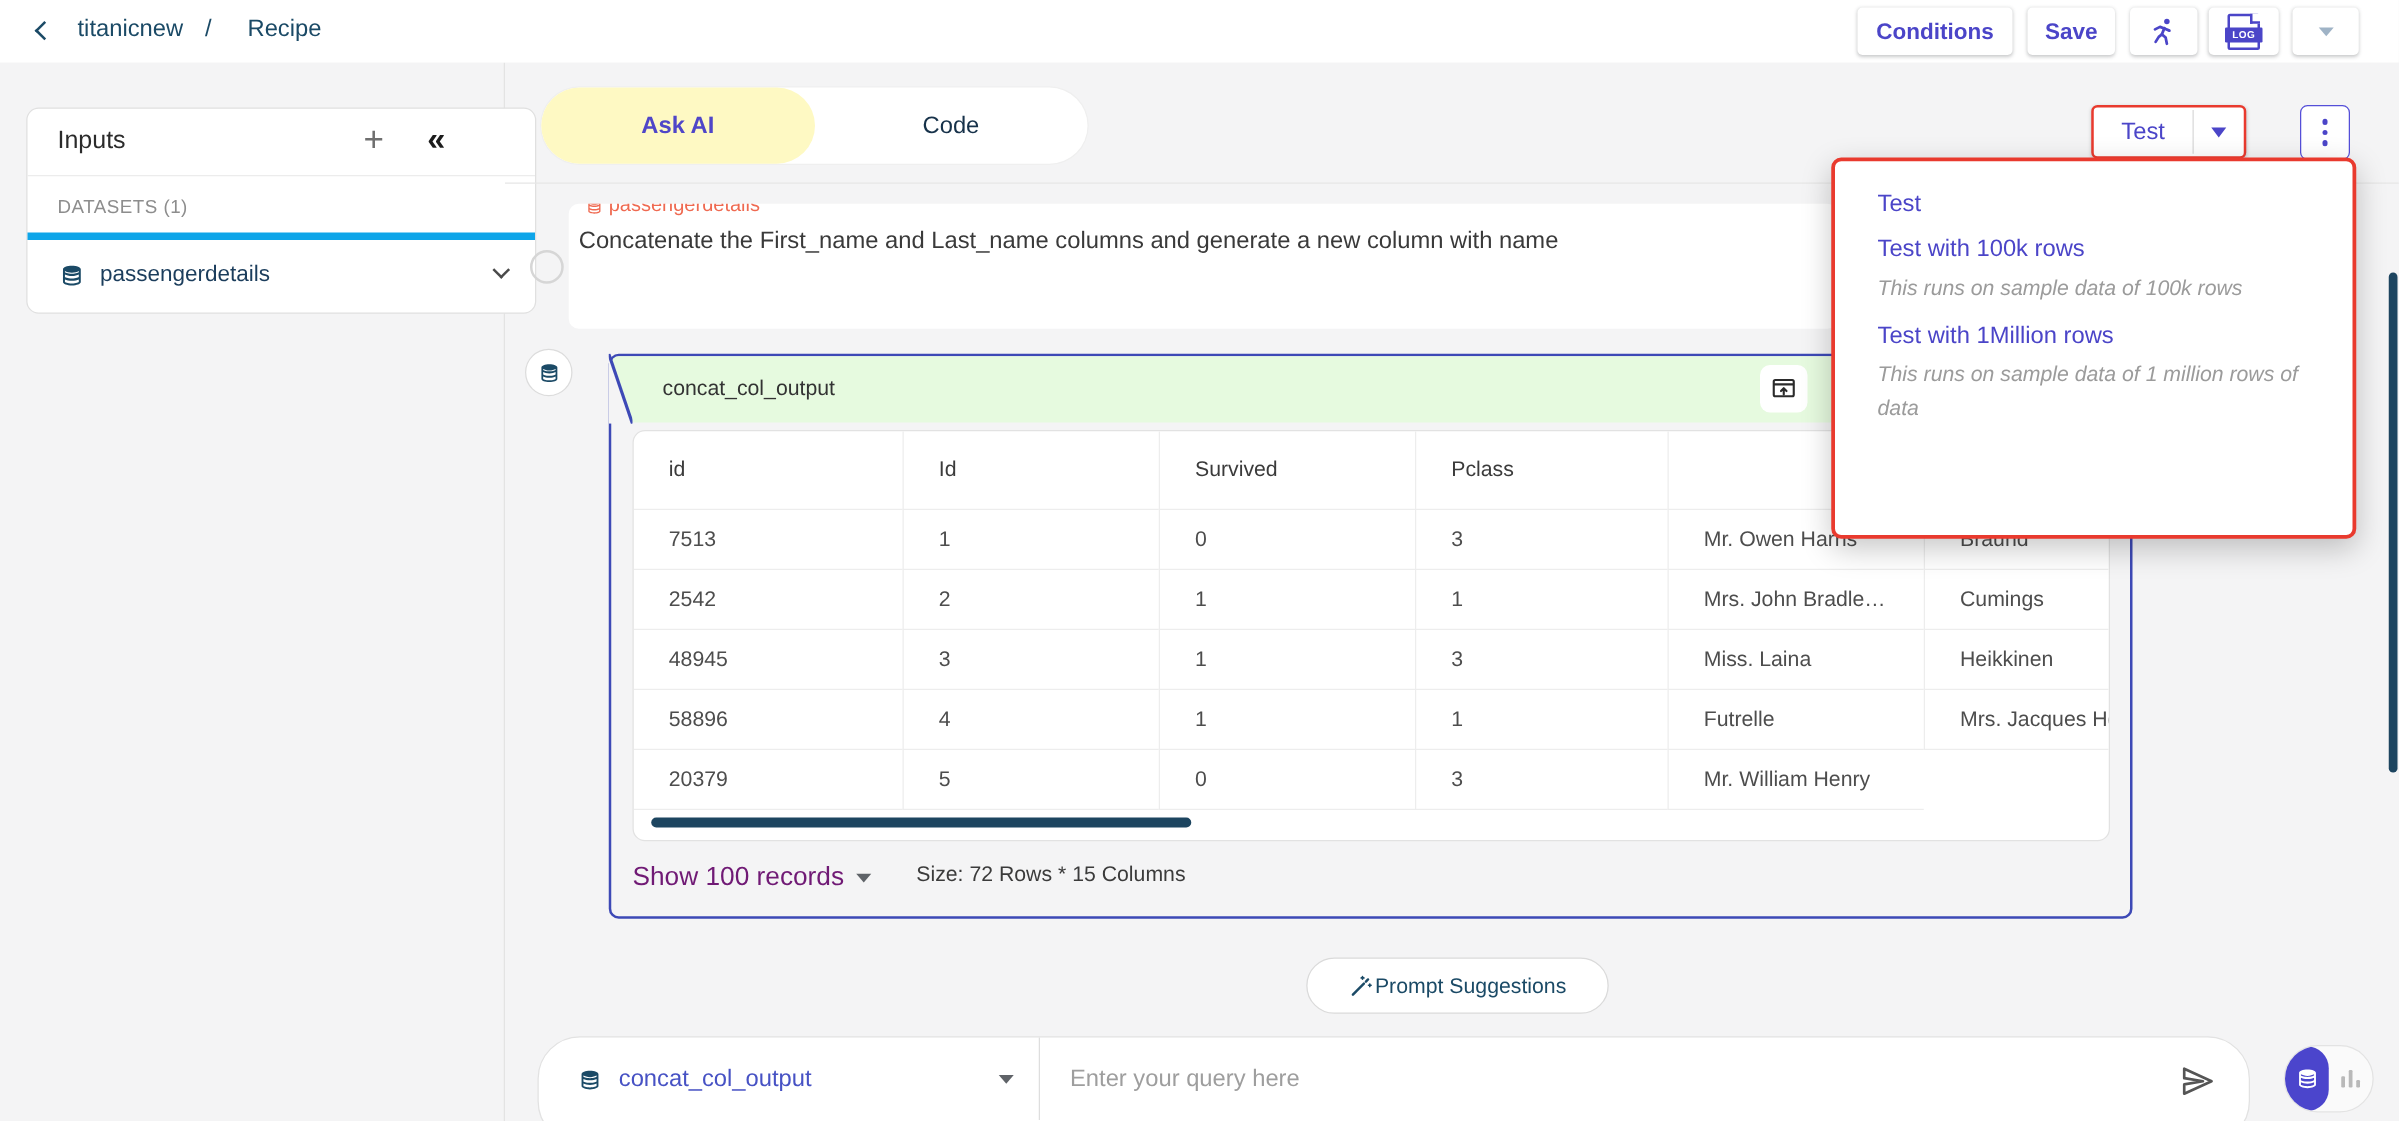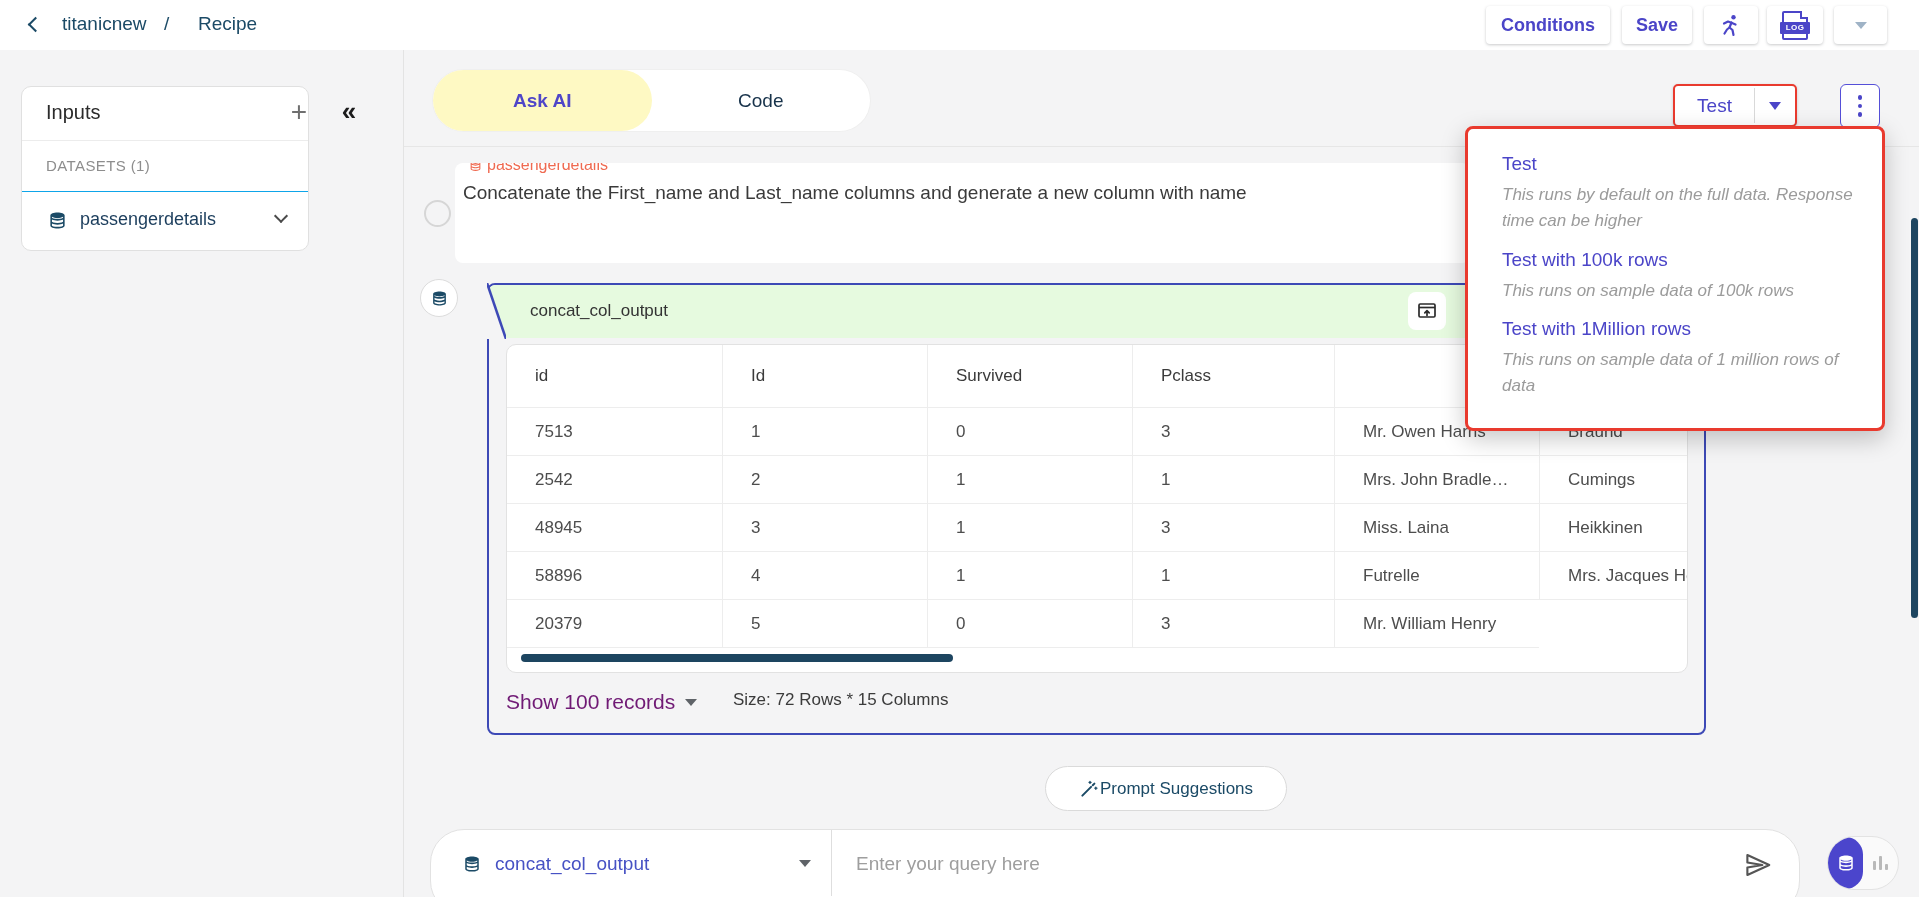--- a/index.html
+++ b/index.html
@@ -27,31 +27,31 @@
   .log-glyph .fold { position:absolute; right:-2px; top:-2px; width:8px; height:8px; background:#fff; border-left:2px solid #4b45c8; border-bottom:2px solid #4b45c8; }
   .log-glyph .band { position:absolute; left:-4px; top:9px; width:30px; height:12px; background:#4b45c8; border-radius:1px;
     color:#fff; font-size:8px; font-weight:700; line-height:12px; letter-spacing:.4px; }
   .tri { width:0; height:0; border-left:6px solid transparent; border-right:6px solid transparent; }
   .tri-gray { border-top:7px solid #9fb3c6; }
   .tri-indigo { border-top:8px solid #4b45c8; }
   .tri-dk { border-top:7px solid #5f6368; }
 
   
   .v-divider { position:absolute; left:403px; top:50px; width:1px; height:847px; background:#e3e3e3; }
-  .side-card { position:absolute; left:21px; top:86px; width:288px; height:165px; background:#fff;
+  .side-card { position:absolute; left:21px; top:86px; width:408px; height:165px; background:#fff;
     border:1px solid #e0e0e0; border-radius:10px; }
   .side-title-row { position:relative; height:54px; border-bottom:1px solid #ececec; }
   .side-title { position:absolute; left:24px; top:14px; font-size:20px; color:#2b2b2b; }
   .icon-plus { position:absolute; left:262px; top:10px; width:30px; height:30px; color:#6f6f6f;
     font-size:28px; font-weight:300; text-align:center; line-height:30px; cursor:pointer; }
   .icon-plus::before { content:"+"; }
   .icon-collapse { position:absolute; left:312px; top:10px; width:30px; height:30px; color:#1c1c1c;
     font-size:26px; font-weight:700; text-align:center; line-height:28px; cursor:pointer; }
   .icon-collapse::before { content:"\00AB"; }
-  .side-section-row { position:relative; height:51px; border-bottom:1px solid #0ea5e9; }
+  .side-section-row { position:relative; height:51px; border-bottom:6px solid #0ea5e9; }
   .side-section { position:absolute; left:24px; top:16px; font-size:15px; color:#8d8d8d; letter-spacing:.4px; }
   .side-ds-row { position:relative; height:58px; cursor:pointer; }
   .side-ds-name { position:absolute; left:58px; top:17px; font-size:18px; color:#1b3d5c; }
   .db-ico { display:inline-block; }
   .chev-down { width:10px; height:10px; border-right:2px solid #4a4a4a; border-bottom:2px solid #4a4a4a; transform:rotate(45deg); }
   .side-ds-chev { position:absolute; right:22px; top:19px; }
   .side-ds-db { position:absolute; left:26px; top:19px; }
 
   
   .tabbar { position:absolute; left:433px; top:70px; width:437px; height:61px; background:#fff;
@@ -340,18 +340,17 @@
   </div>
 </div>
 <div class="kebab-btn">
   <i></i>
     <i></i>
     <i></i>
 </div>
 
 <div class="test-menu">
   <div class="menu-item-label first">Test</div>
-  <div class="menu-item-desc">This runs by default on the full data. Response time can be higher</div>
   <div class="menu-item-label">Test with 100k rows</div>
   <div class="menu-item-desc">This runs on sample data of 100k rows</div>
   <div class="menu-item-label">Test with 1Million rows</div>
   <div class="menu-item-desc">This runs on sample data of 1 million rows of data</div>
 </div>
 
 </body></html>

